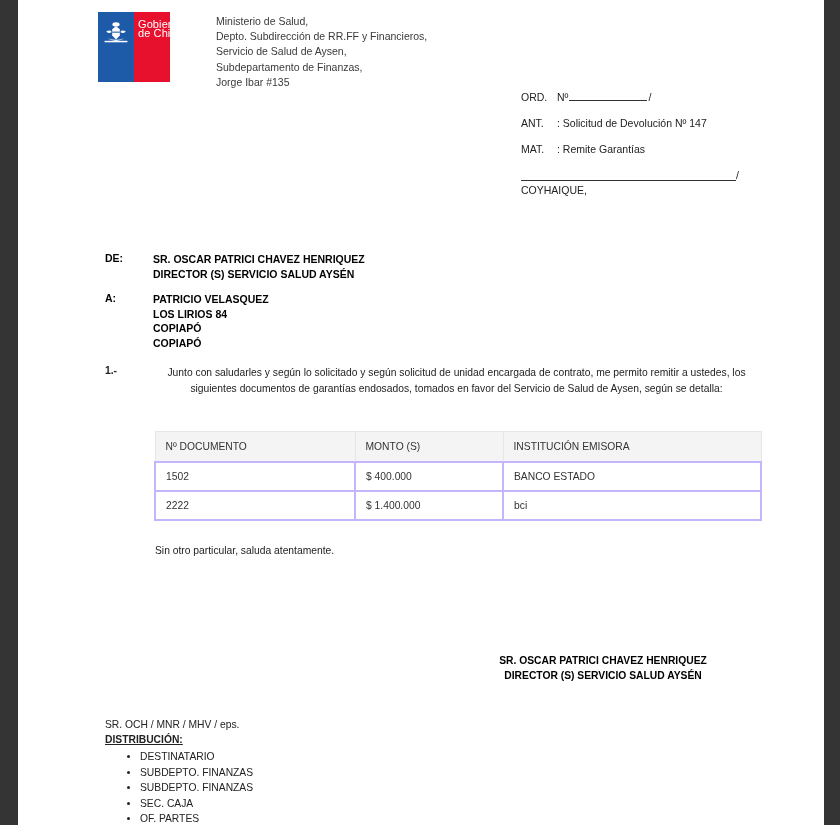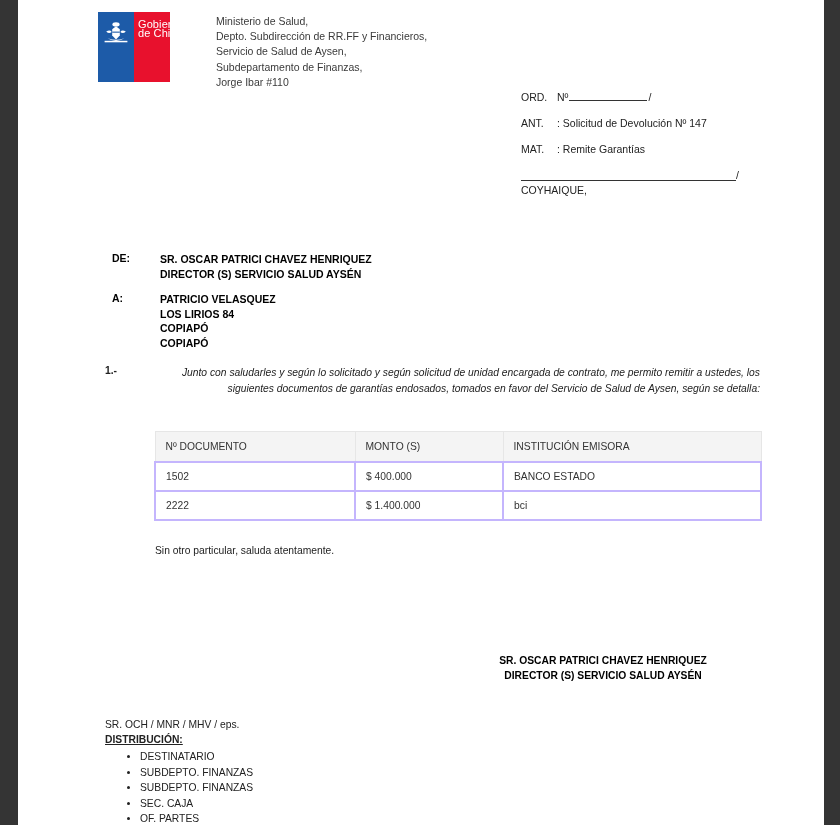--- a/index.html
+++ b/index.html
@@ -113,21 +113,20 @@
   }
   .datewrap { white-space: nowrap; margin-top: 2px; }
   .cityline { margin-top: 3px; }
 
   
   .party {
     position: absolute;
     font-size: 10.5px;
     font-weight: bold;
     color: #000;
-    margin-left: 7px;
   }
   .party-de { left: 87px; top: 252px; }
   .party-a  { left: 87px; top: 292px; }
   .party-row { display: flex; }
   .party-tag { width: 48px; flex-shrink: 0; }
   .party-body div { line-height: 14.6px; white-space: nowrap; }
 
   
   .para {
     position: absolute;
@@ -138,22 +137,21 @@
     font-size: 10.3px;
     color: #222;
   }
   .para-num {
     width: 48px;
     flex-shrink: 0;
     font-weight: bold;
   }
   .para-text {
     line-height: 15.5px;
-    text-align: right;
-    font-style: italic;
+    text-align: center;
   }
 
   
   .doc-table {
     position: absolute;
     left: 136px;
     top: 431px;
     width: 606px;
     border-collapse: collapse;
     font-size: 10.3px;
@@ -252,21 +250,21 @@
             <div>Gobierno</div>
             <div>de Chile</div>
           </div>
         </div>
       </div>
       <div class="lh-lines">
         <div>Ministerio de Salud,</div>
         <div>Depto. Subdirección de RR.FF y Financieros,</div>
         <div>Servicio de Salud de Aysen,</div>
         <div>Subdepartamento de Finanzas,</div>
-        <div>Jorge Ibar #110</div>
+        <div>Jorge Ibar #135</div>
       </div>
     </div>
 
     <div class="refblock">
       <div class="refrow">
         <span class="reflabel">ORD.</span>
         <span class="refvalue"><span>Nº</span><span class="blankline"></span><span>/</span></span>
       </div>
       <div class="refrow">
         <span class="reflabel">ANT.</span>

